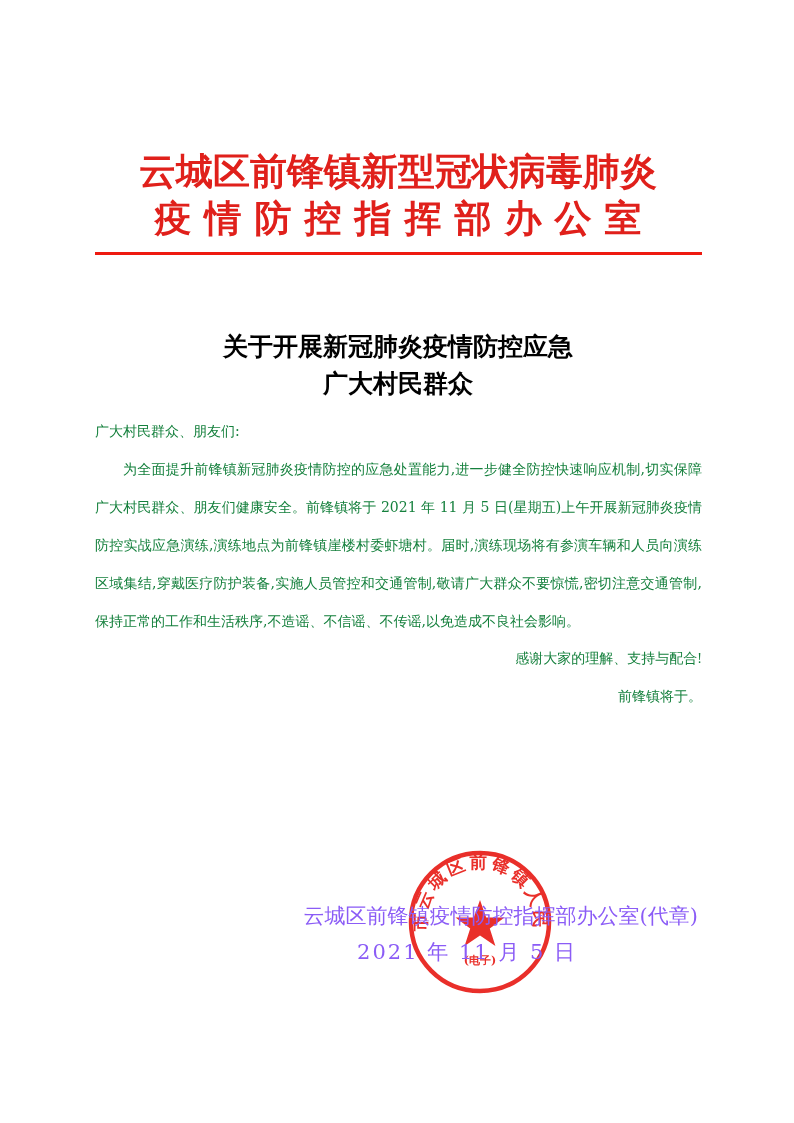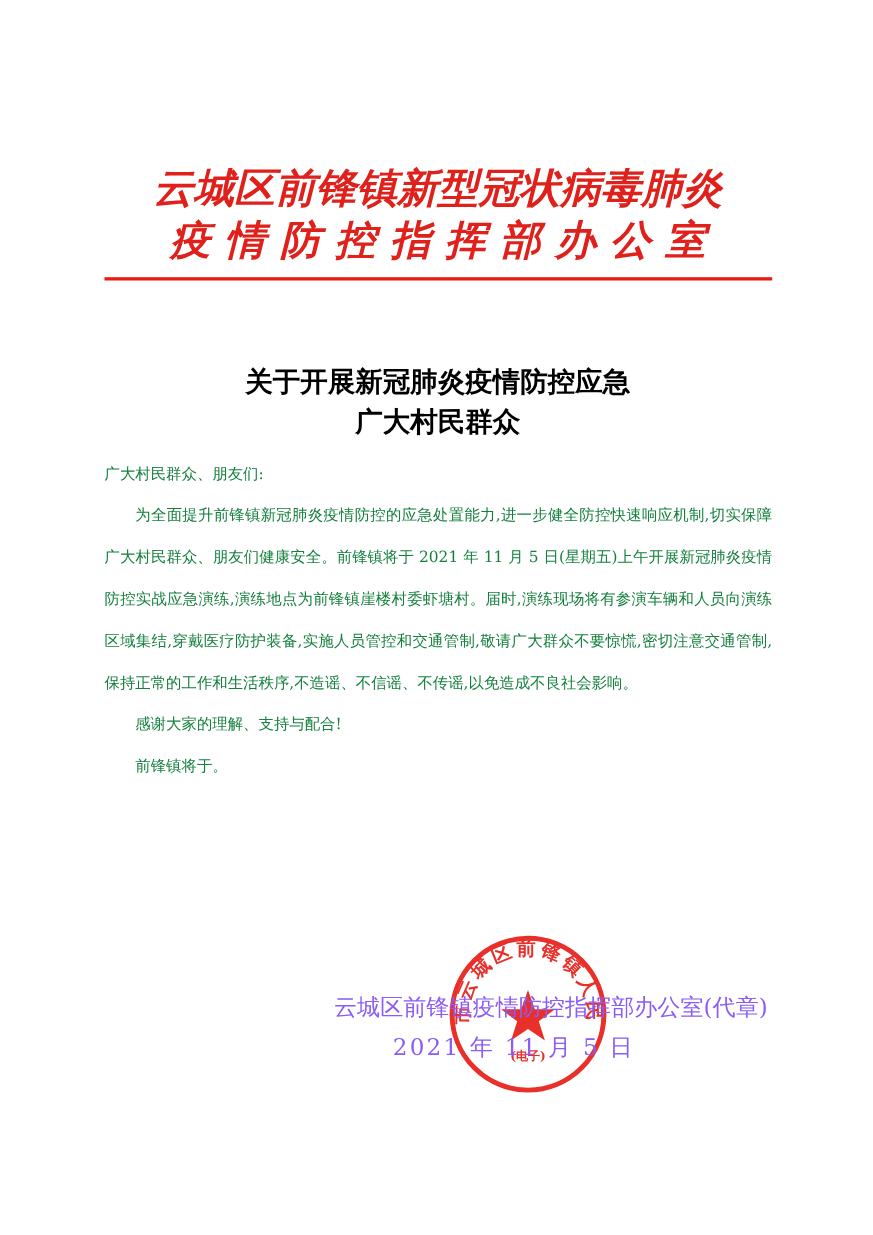--- a/index.html
+++ b/index.html
@@ -33,21 +33,20 @@
     width: 606px;
   }
   .letterhead-line {
     color: #E0201B;
     font-family: "DejaVu Serif", "Liberation Serif", serif;
     font-weight: bold;
     font-size: 37px;
     line-height: 47px;
     text-align: center;
     white-space: nowrap;
-    font-style: italic;
   }
   .letterhead-line.spread {
     letter-spacing: 13px;
     text-indent: 13px;
   }
   .letterhead-rule {
     position: absolute;
     left: 95px;
     top: 252px;
     width: 607px;
@@ -87,21 +86,22 @@
   .para {
     margin: 0;
     text-indent: 2em;
     text-align: justify;
     text-align-last: left;
     text-justify: inter-ideograph;
   }
   .para-short {
     margin: 0;
     text-indent: 2em;
-    text-align: left;
+    text-align: right;
+    font-family: Liberation Serif, serif;
   }
 
   
   .sign-block {
     position: absolute;
     left: 95px;
     top: 898px;
     width: 607px;
     font-family: "DejaVu Serif", "Liberation Serif", serif;
     font-size: 21px;

